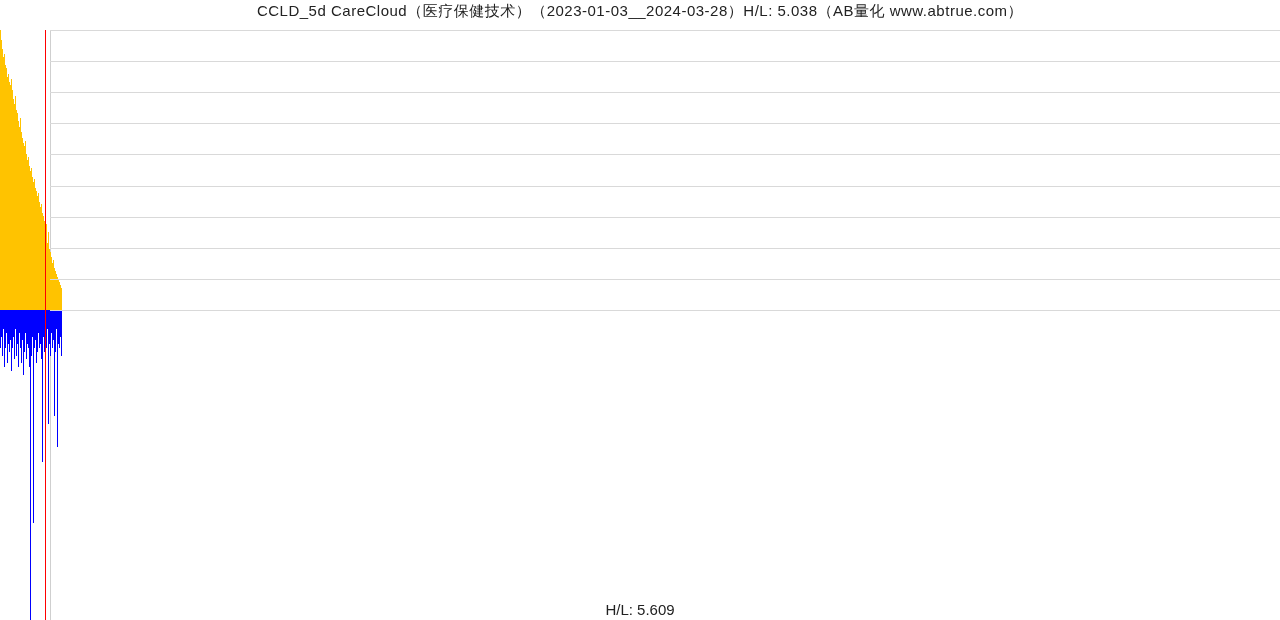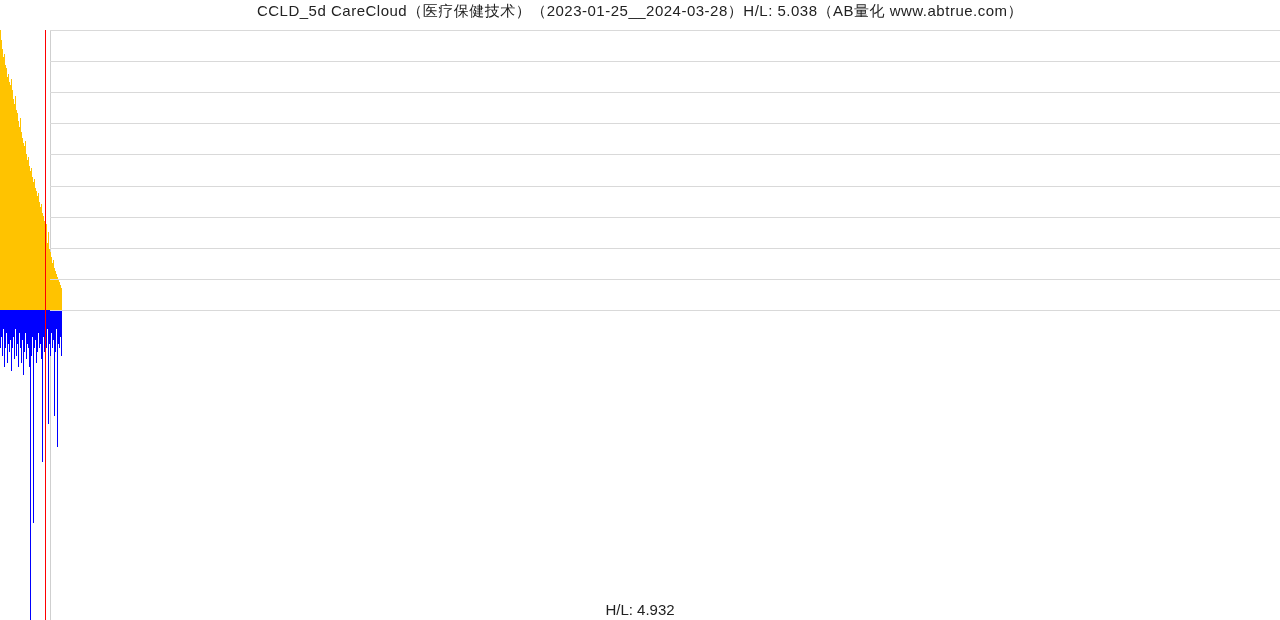--- a/index.html
+++ b/index.html
@@ -75,21 +75,21 @@
   .vline-red {
     position: absolute;
     top: 30px;
     width: 1px;
     background: #ff0000;
   }
 </style>
 </head>
 <body>
 
-<div class="title">CCLD_5d CareCloud（医疗保健技术）（2023-01-25__2024-03-28）H/L: 5.038（AB量化  www.abtrue.com）</div>
+<div class="title">CCLD_5d CareCloud（医疗保健技术）（2023-01-03__2024-03-28）H/L: 5.038（AB量化  www.abtrue.com）</div>
 
 <div class="left-axis-line"></div>
 
 <div class="plot-upper" id="plot-upper">
     <div class="bar bar-up" style="left: 0px; width: 1px; height: 279.555px;"></div>
     <div class="bar bar-up" style="left: 1px; width: 1px; height: 269.551px;"></div>
     <div class="bar bar-up" style="left: 2px; width: 1px; height: 261.215px;"></div>
     <div class="bar bar-up" style="left: 3px; width: 1px; height: 252.878px;"></div>
     <div class="bar bar-up" style="left: 4px; width: 1px; height: 255.657px;"></div>
     <div class="bar bar-up" style="left: 5px; width: 1px; height: 244.541px;"></div>
@@ -222,13 +222,13 @@
     <div class="gridline" style="top: 216.667px;"></div>
     <div class="gridline" style="top: 185.556px;"></div>
     <div class="gridline" style="top: 154.444px;"></div>
     <div class="gridline" style="top: 123.333px;"></div>
     <div class="gridline" style="top: 92.2222px;"></div>
     <div class="gridline" style="top: 61.1111px;"></div>
     <div class="gridline" style="top: 30px;"></div>
   </div>
 <div id="vline" class="vline-red" style="left: 45px; height: 590px;"></div>
 
-<div class="footer">H/L: 4.932</div>
+<div class="footer">H/L: 5.609</div>
 
 </body></html>

